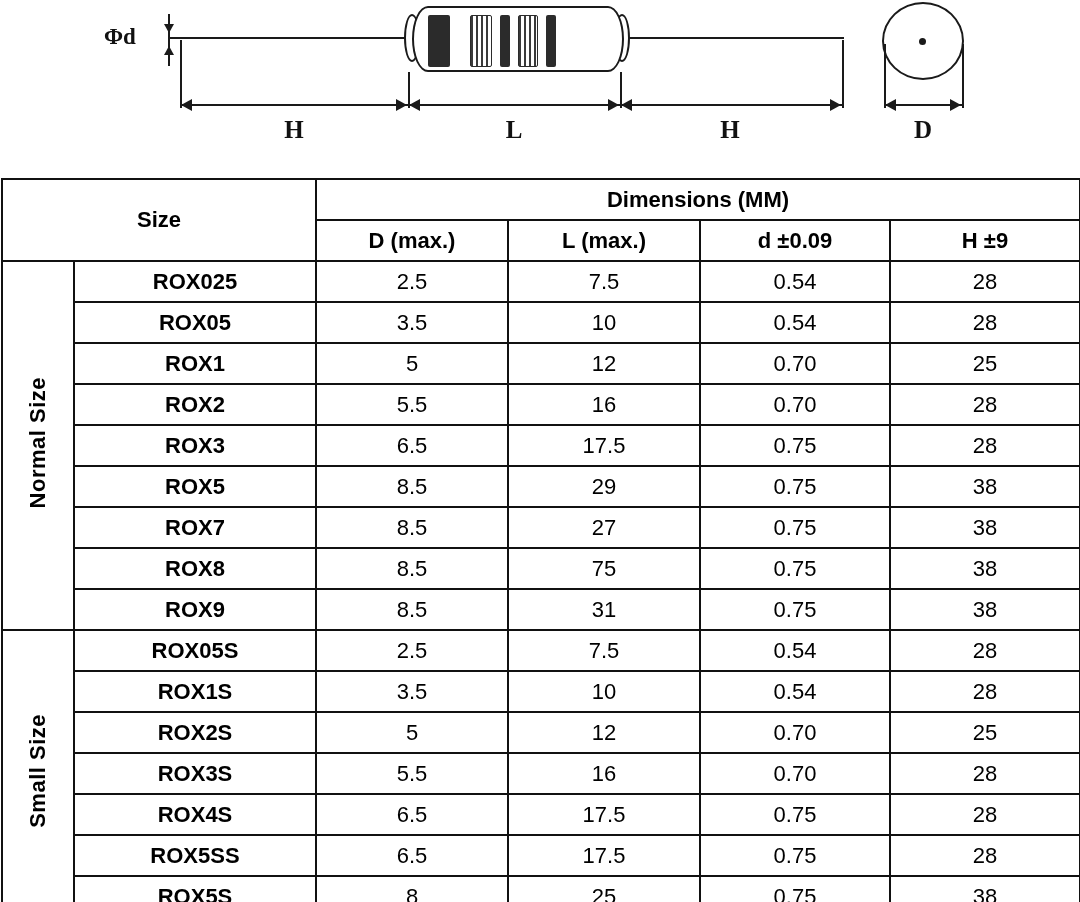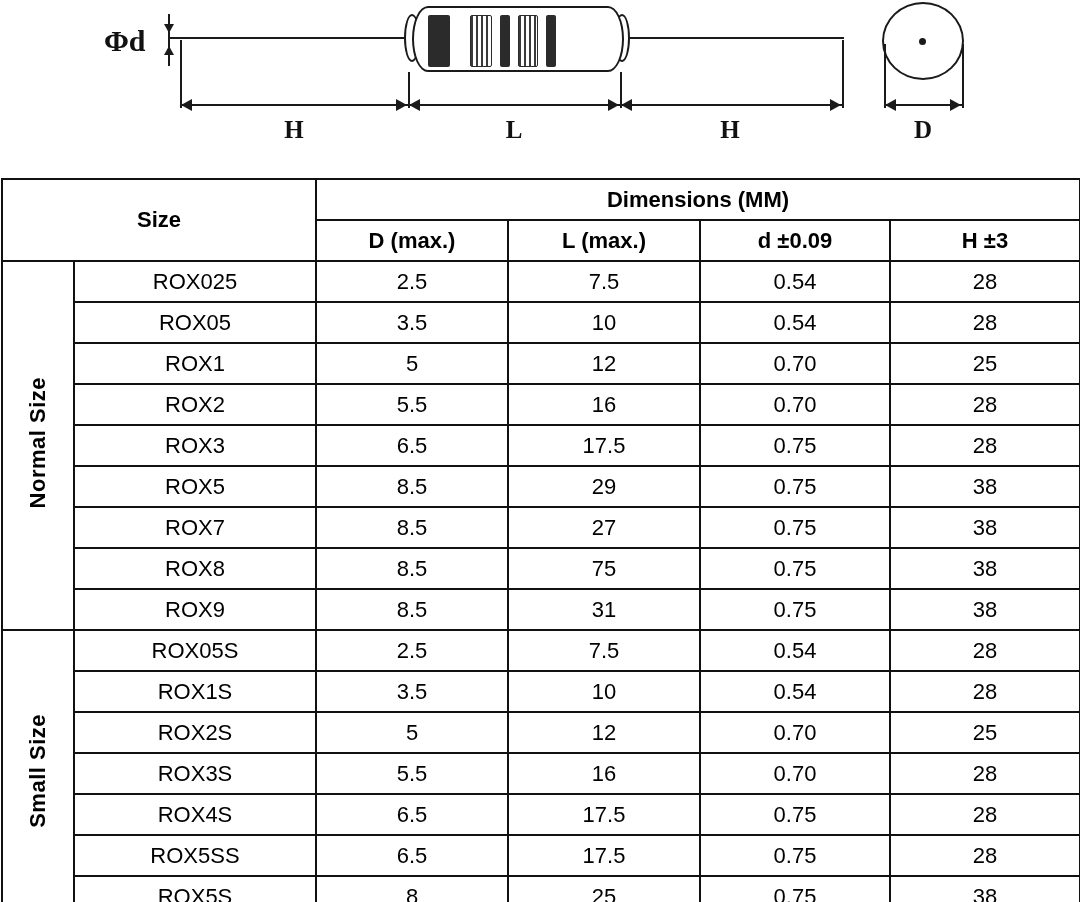--- a/index.html
+++ b/index.html
@@ -137,21 +137,21 @@
     font-family: "Liberation Serif", serif;
     font-weight: bold;
     font-size: 25px;
     color: #111111;
     text-align: center;
   }
   .phi-label {
     position: absolute;
     font-family: "Liberation Serif", serif;
     font-weight: bold;
-    font-size: 30px;
+    font-size: 23px;
     color: #111111;
   }
 
   
   table.spec {
     border-collapse: collapse;
     width: 1078px;
     margin: 0 1px;
     table-layout: fixed;
   }
@@ -161,21 +161,21 @@
     font-size: 22px;
     color: #000000;
     padding: 0;
     height: 39px;
     font-family: "Liberation Sans", sans-serif;
   }
   table.spec th {
     font-weight: bold;
     font-size: 22px;
   }
-  td.type-cell { font-weight: normal; }
+  td.type-cell { font-weight: bold; }
   .group-cell {
     font-weight: bold;
     font-size: 22px;
     width: 72px;
   }
   .group-cell .vert {
     writing-mode: vertical-rl;
     transform: rotate(180deg);
     display: inline-block;
     white-space: nowrap;
@@ -257,21 +257,21 @@
   </colgroup>
   <thead>
     <tr>
       <th colspan="2" rowspan="2">Size</th>
       <th colspan="4">Dimensions (MM)</th>
     </tr>
     <tr>
       <th>D (max.)</th>
       <th>L (max.)</th>
       <th>d ±0.09</th>
-      <th>H ±3</th>
+      <th>H ±9</th>
     </tr>
   </thead>
   <tbody>
 
     <tr>
       <td class="group-cell" rowspan="9"><span class="vert">Normal Size</span></td>
       <td class="type-cell">ROX025</td>
       <td>2.5</td>
       <td>7.5</td>
       <td>0.54</td>

